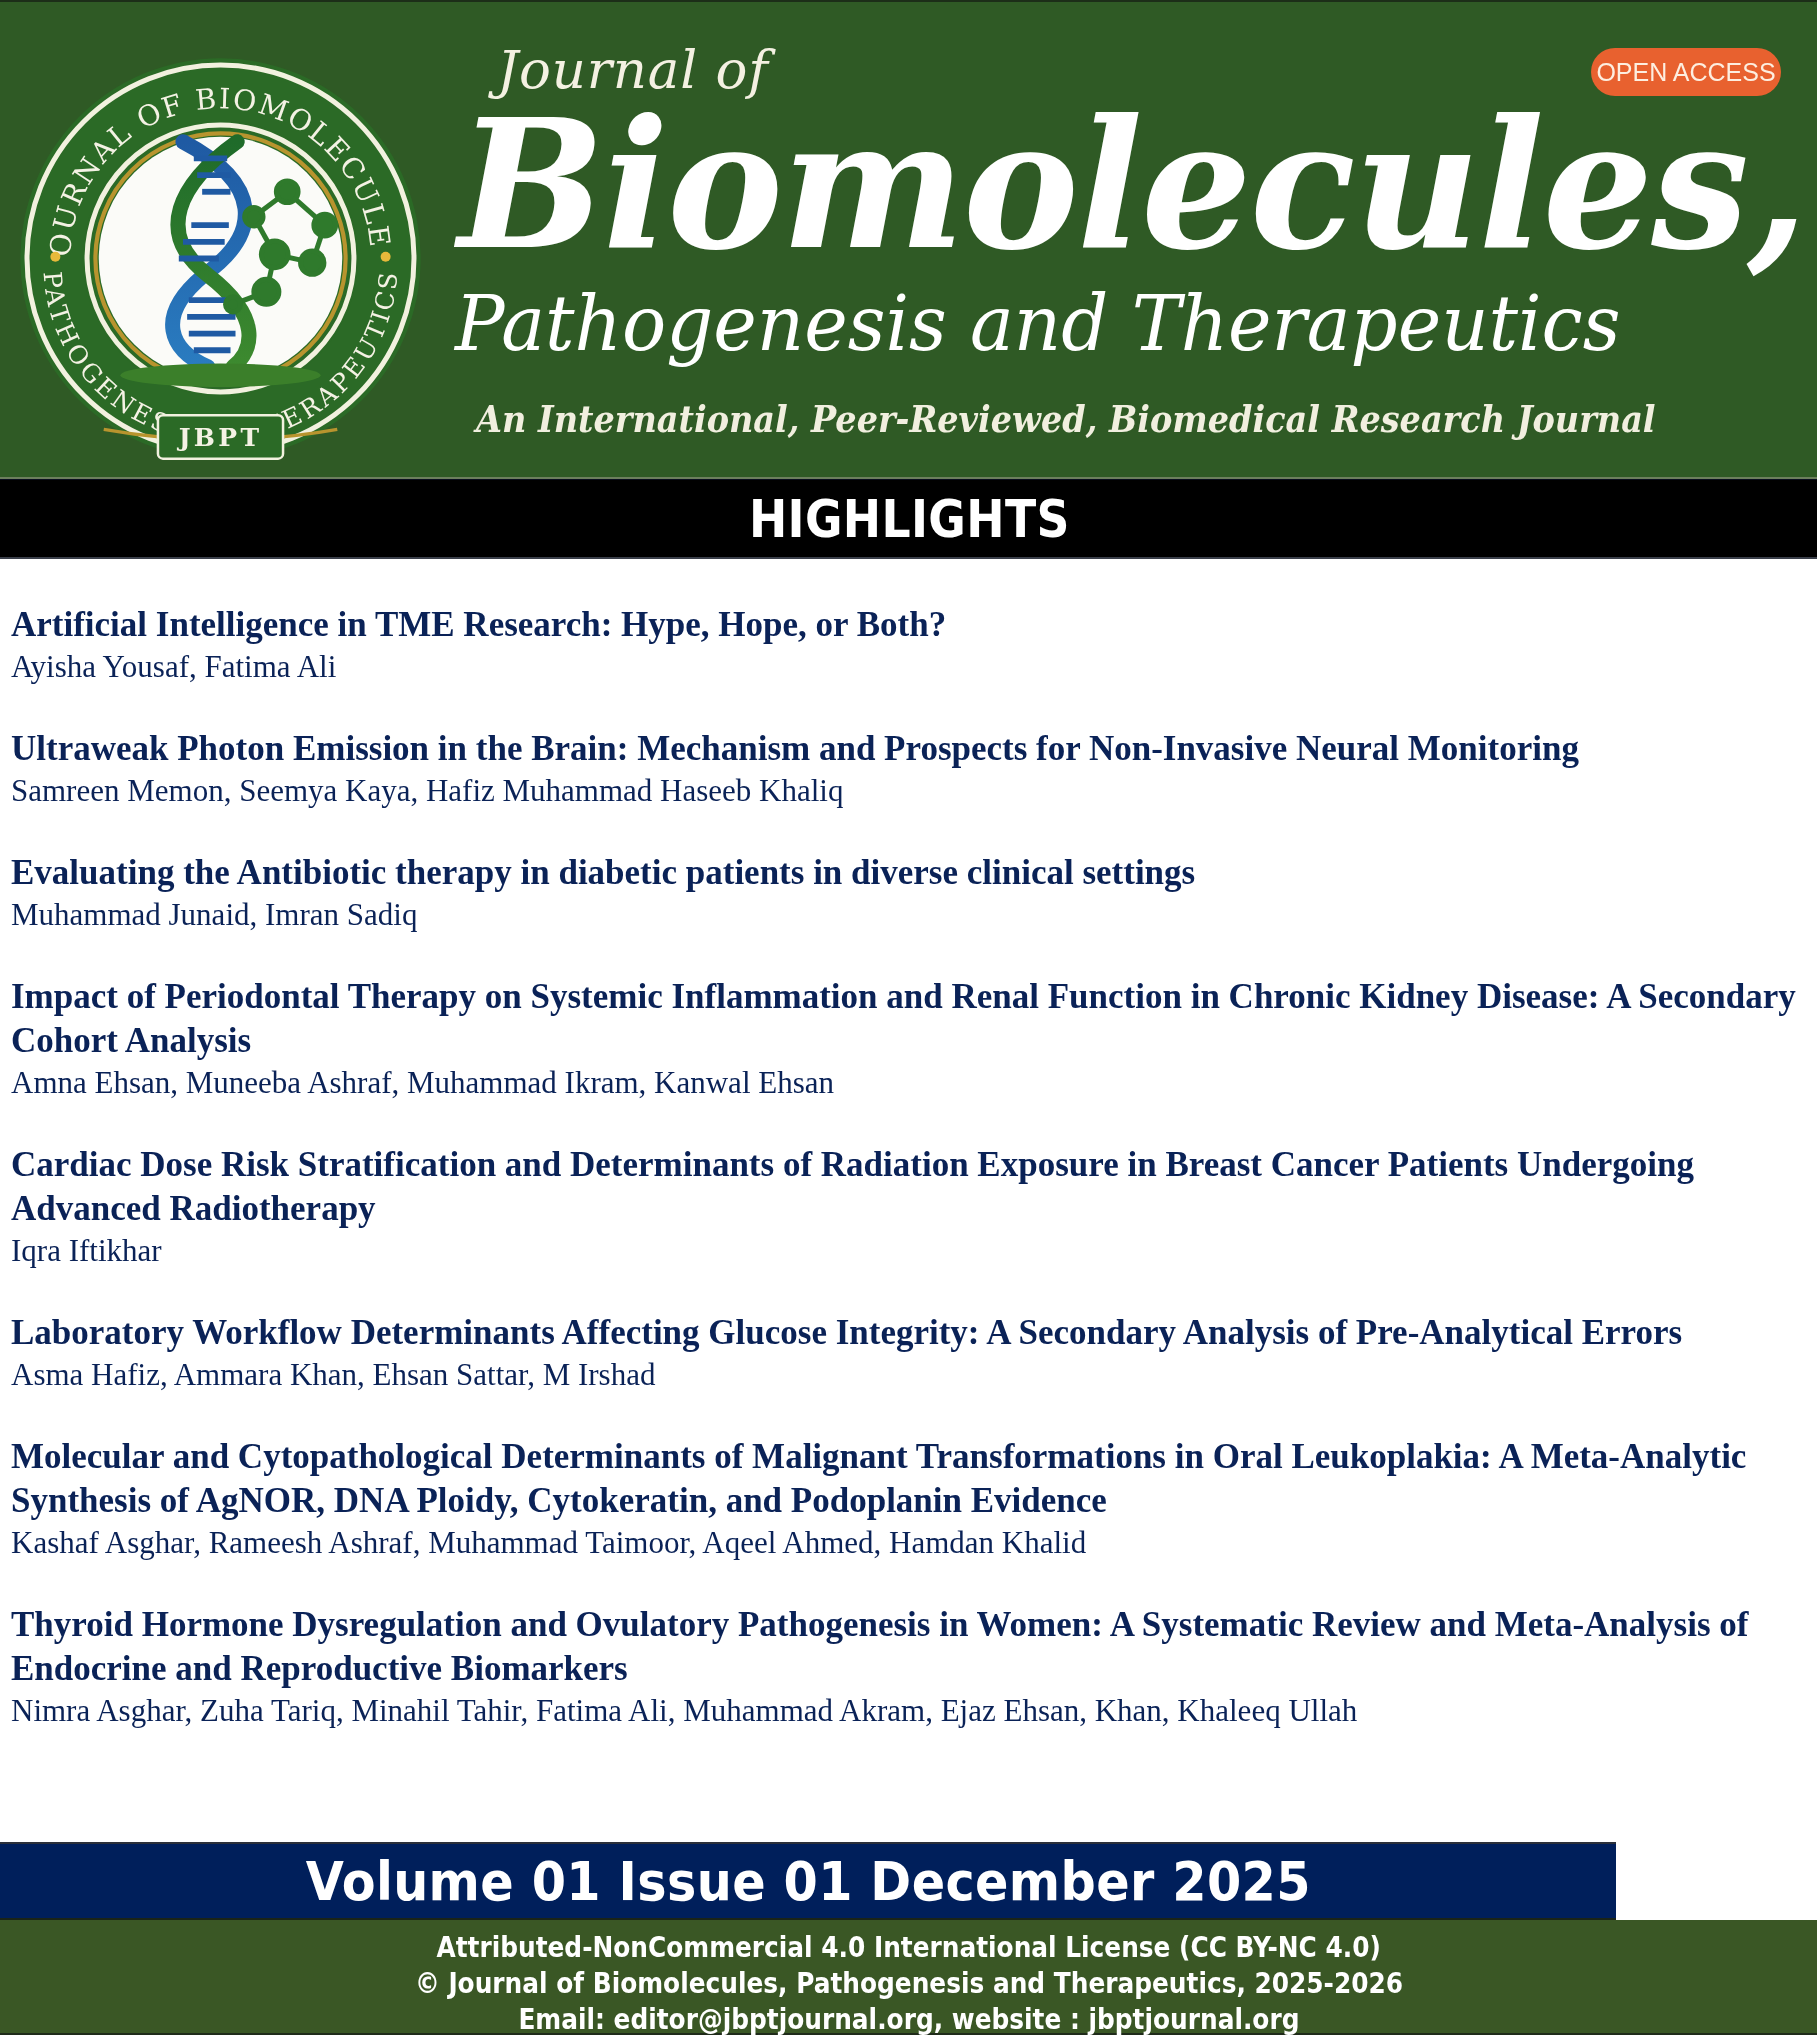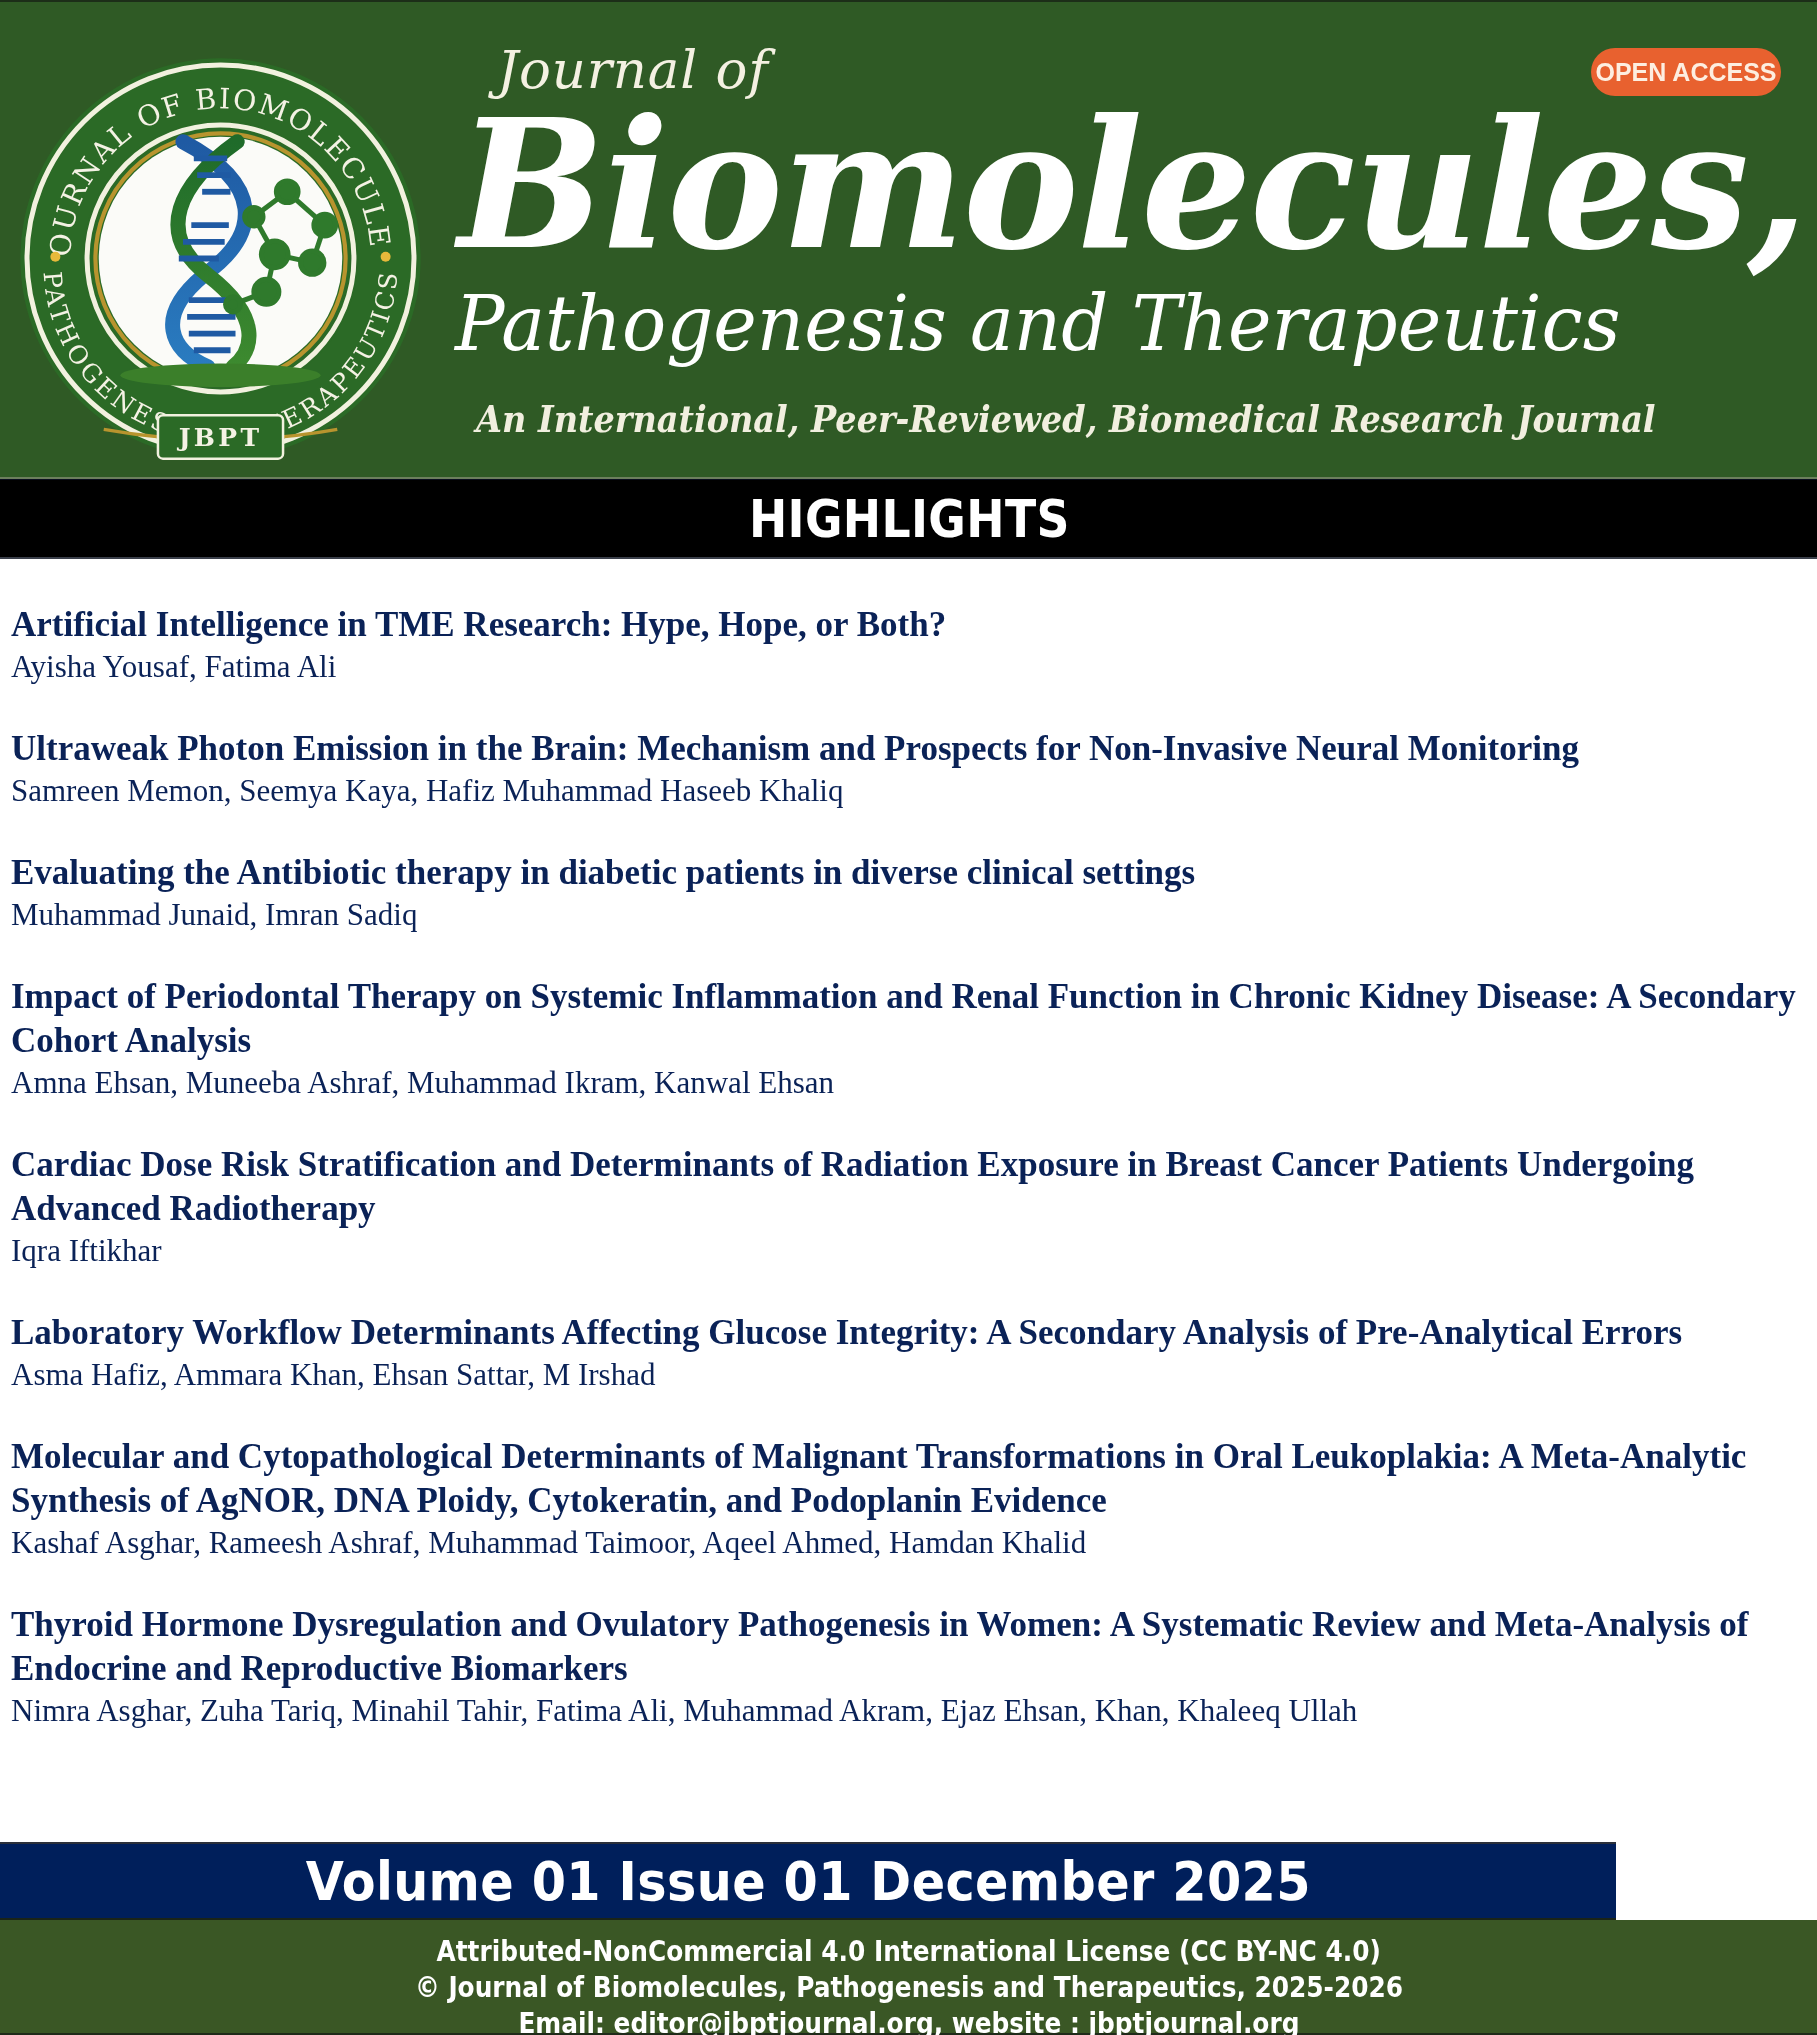--- a/index.html
+++ b/index.html
@@ -20,21 +20,21 @@
 
     .journal-of {
       position: absolute; left: 497px; top: 37px;
       font-family: "DejaVu Serif", serif; font-style: italic; font-weight: normal;
       font-size: 53px; color: #f4f1e2; letter-spacing: 0.8px;
     }
     .oa-badge {
       position: absolute; left: 1591px; top: 46px; width: 190px; height: 48px;
       border-radius: 24px; background: #e8612f;
       display: flex; align-items: center; justify-content: center;
-      font-family: "Liberation Sans", sans-serif; font-weight: bold;
+      font-family: "Liberation Sans", sans-serif; font-weight: normal;
       font-size: 25px; color: #fdeee0; letter-spacing: 0px;
     }
     .title-main {
       position: absolute; left: 458px; top: 83px; width: 1360px;
       font-family: "DejaVu Serif", serif; font-style: italic;
       font-size: 177px; line-height: 200px; color: #ffffff;
       letter-spacing: -1.7px; white-space: nowrap;
       transform: scaleX(0.98); transform-origin: left top;
     }
     .title-sub {
@@ -88,21 +88,21 @@
       font-family: "DejaVu Sans", sans-serif; font-weight: bold;
       font-size: 53px; color: #ffffff; letter-spacing: 0.4px;
       transform: scaleX(0.93);
     }
 
     
     .footer {
       position: absolute; left: 0; top: 1920px; width: 1818px; height: 115px;
       background: #3a5725;
       border-bottom: 2.5px solid #1f2b1a;
-      display: flex; flex-direction: column; align-items: center; justify-content: flex-start;
+      display: flex; flex-direction: column; align-items: center; justify-content: center;
       padding-top: 14px;
     }
     .footer-line {
       font-family: "DejaVu Sans", sans-serif; font-weight: bold;
       font-size: 27.6px; line-height: 36px; color: #ffffff; white-space: nowrap;
       transform: scaleX(0.9);
     }
   </style>
 </head>
 <body>

